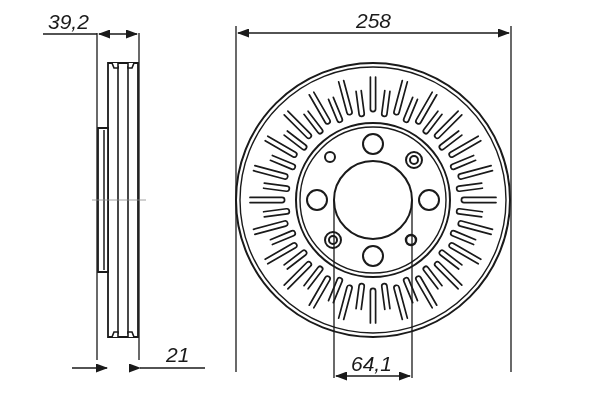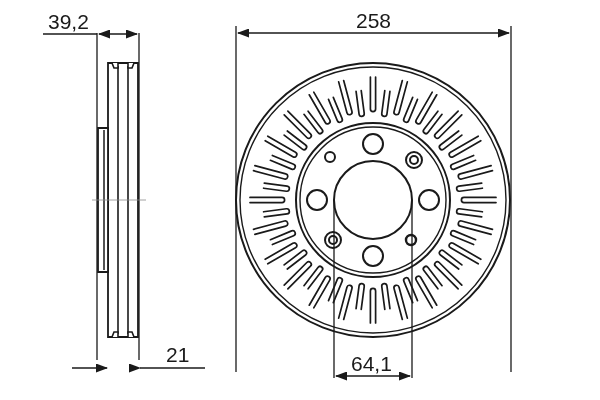--- a/index.html
+++ b/index.html
@@ -11,20 +11,21 @@
     width: 600px;
     height: 400px;
     overflow: hidden;
     font-family: "Liberation Sans", sans-serif;
   }
   #drawing-root {
     position: relative;
     width: 600px;
     height: 400px;
     background: #ffffff;
+    font-style: italic;
   }
   svg.tech-drawing {
     display: block;
     width: 600px;
     height: 400px;
   }
   .dim-text {
     font-family: "Liberation Sans", sans-serif;
     font-size: 21px;
     fill: #1a1a1a;

